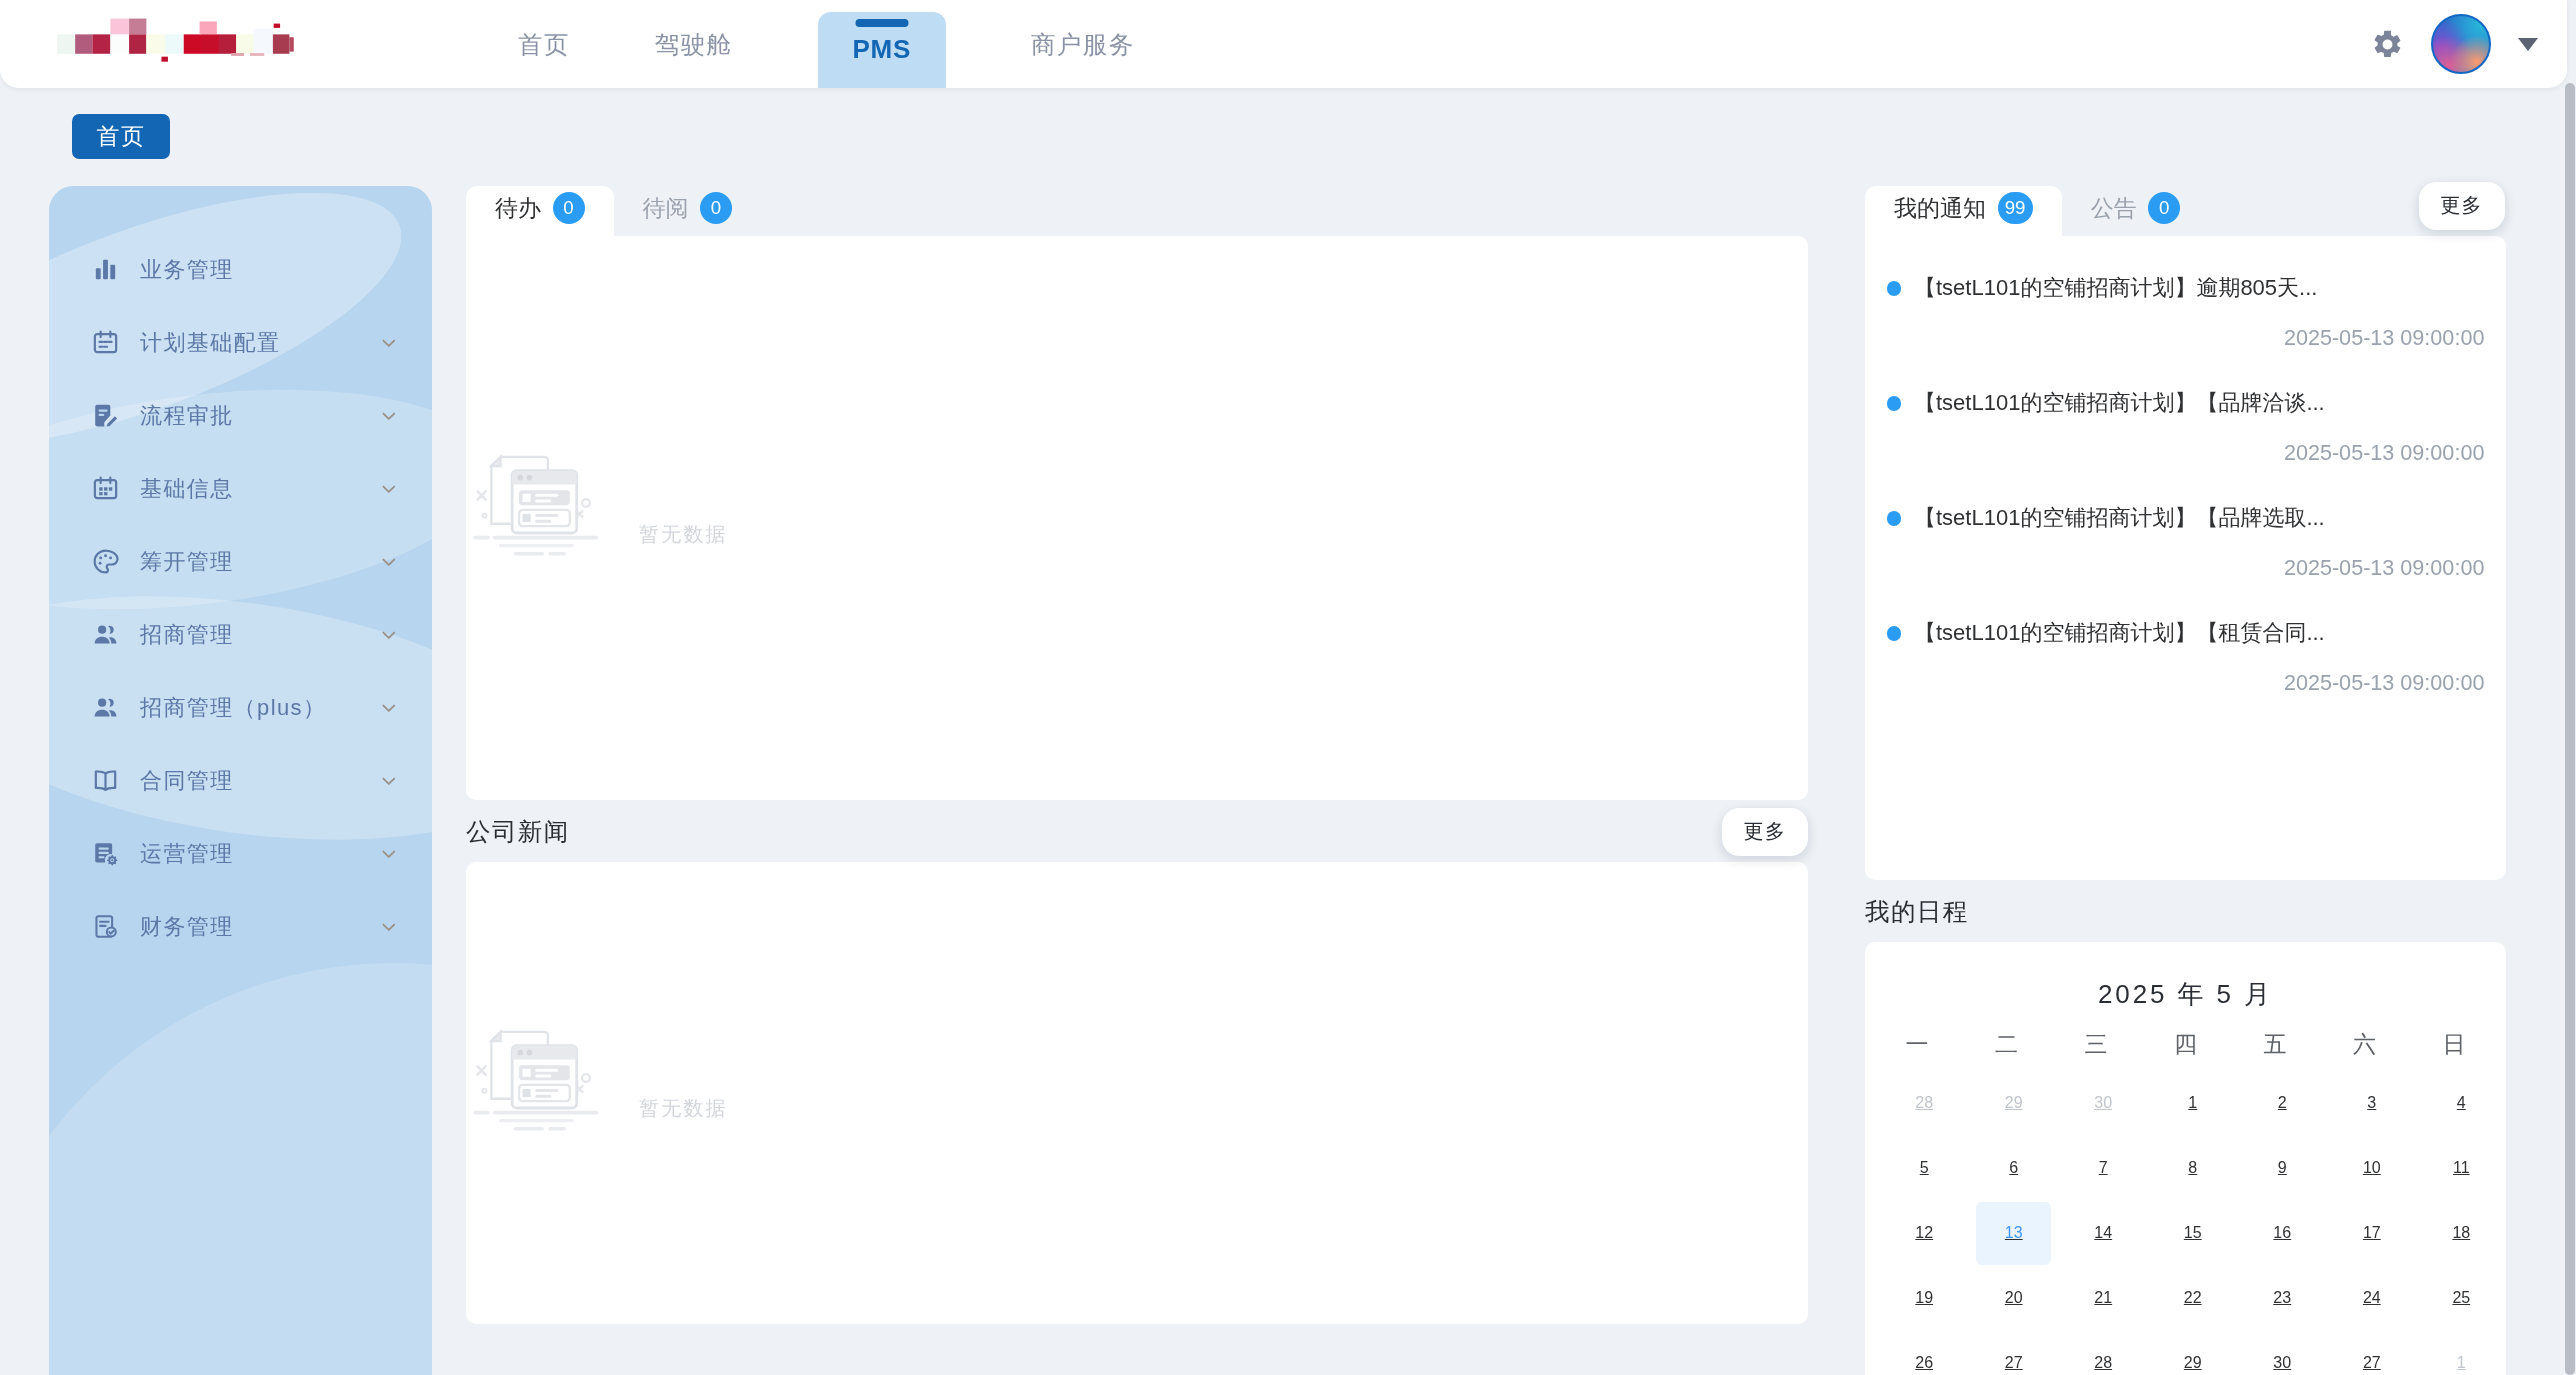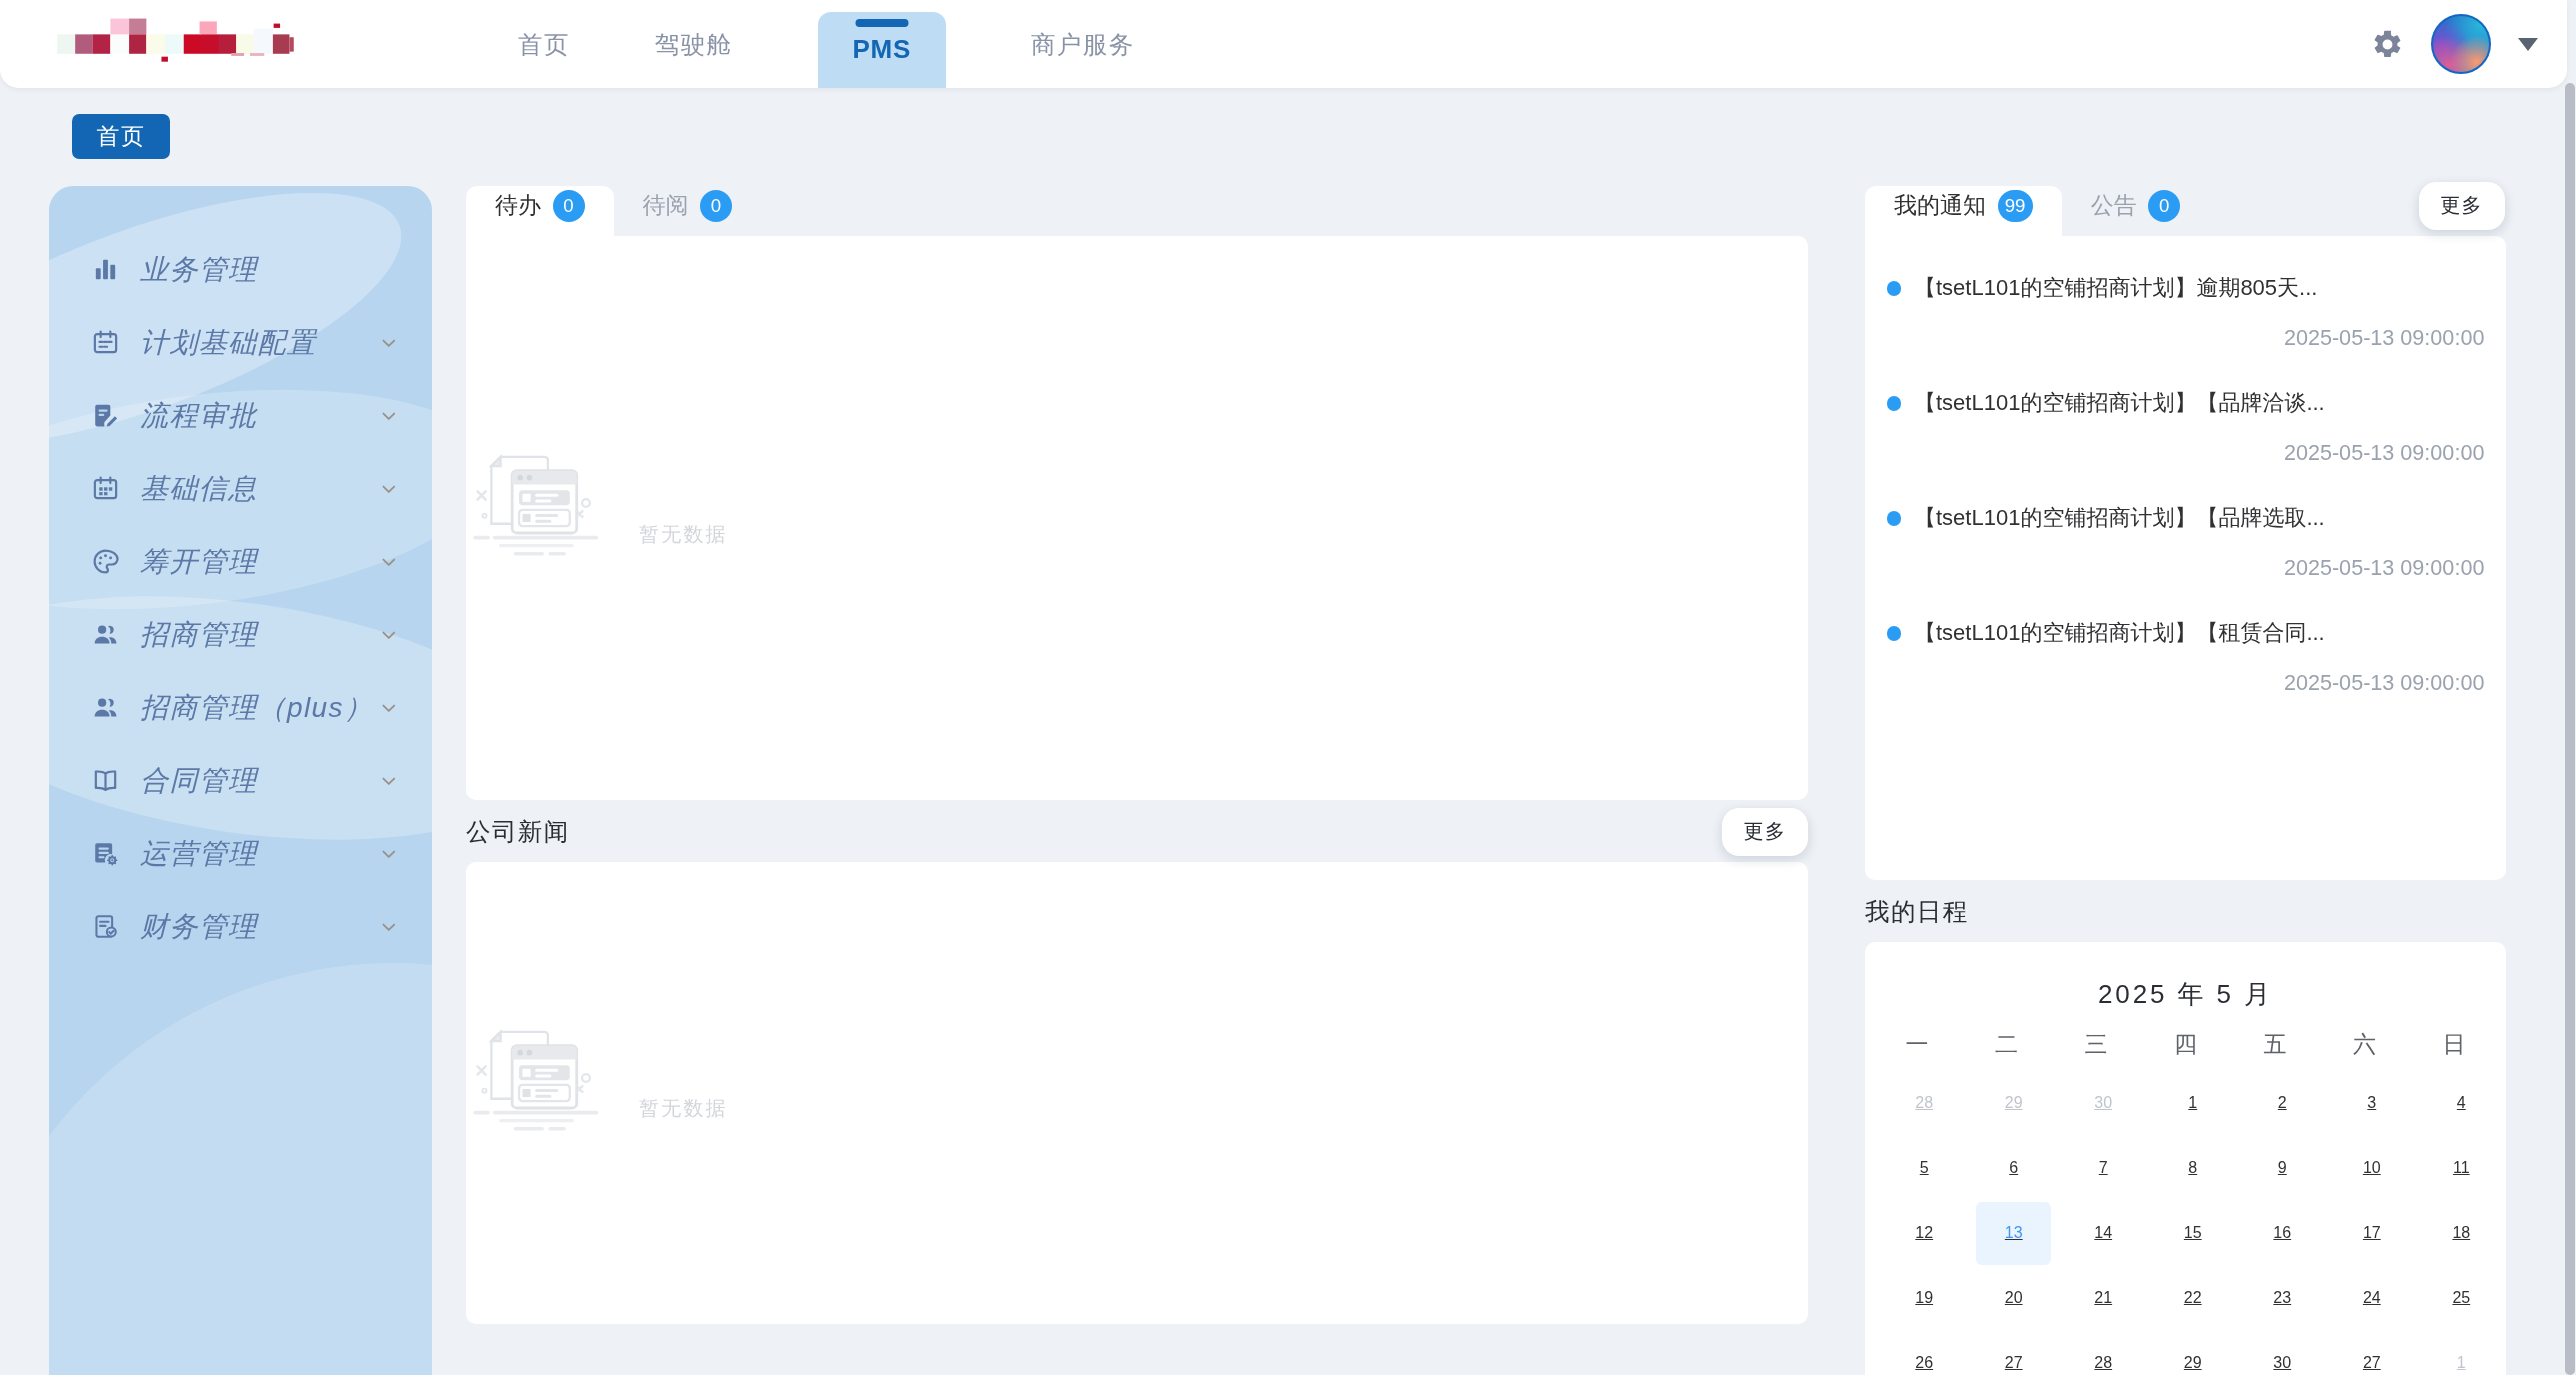--- a/index.html
+++ b/index.html
@@ -47,27 +47,27 @@
     background:var(--sidebar-bg);border-radius:24.5px 24.5px 0 0;overflow:hidden;}
   .deco{position:absolute;background:rgba(255,255,255,.30);border-radius:50%;}
   .deco.d1{width:547px;height:180px;left:-180px;top:43px;transform:rotate(-20deg);}
   .deco.d2{width:590px;height:209px;left:-144px;top:209px;transform:rotate(-7deg);background:rgba(255,255,255,.22);}
   .deco.d3{width:618px;height:230px;left:-115px;top:417px;transform:rotate(8deg);background:rgba(255,255,255,.25);}
   .deco.d4{width:863px;height:863px;left:-86px;top:777px;border-radius:50%;background:rgba(255,255,255,.18);}
   .menu{position:relative;list-style:none;padding-top:47px;}
   .menu-item{height:73px;display:flex;align-items:center;padding:0 32px 0 42px;cursor:pointer;}
   .mi-icon{width:29px;height:29px;flex:0 0 auto;}
   .mi-icon svg{width:100%;height:100%;}
-  .mi-label{margin-left:20px;font-size:28px;font-weight:500;color:var(--sidebar-text);letter-spacing:1.4px;font-style:italic;}
+  .mi-label{margin-left:20px;font-size:22px;font-weight:500;color:var(--sidebar-text);letter-spacing:1.4px;}
   .chevron{margin-left:auto;width:21.6px;height:21.6px;opacity:0;}
   .chevron.visible{opacity:1;}
   
   .panel{position:relative;}
   .tab-strip{height:50px;display:flex;align-items:stretch;position:relative;}
-  .tab{padding:4px 29px;display:flex;align-items:flex-start;gap:11.5px;font-size:23px;color:var(--text-muted);cursor:pointer;}
+  .tab{padding:12px 29px;display:flex;align-items:flex-end;gap:11.5px;font-size:23px;color:var(--text-muted);cursor:pointer;}
   .tab.active{background:#fff;border-radius:11.5px 11.5px 0 0;color:var(--text-primary);}
   .badge{min-width:32px;height:32px;border-radius:16px;background:var(--badge);color:#fff;
     font-size:18.7px;display:flex;align-items:center;justify-content:center;padding:0 7.2px;}
   .panel-body{background:#fff;border-radius:0 10px 10px 10px;}
   .pill-btn{height:48px;padding:0 21.6px;background:#fff;border:none;border-radius:17.3px;
     font-size:20px;color:#2a2e34;display:flex;align-items:center;letter-spacing:1.4px;
     box-shadow:0 3.6px 11.5px rgba(15,35,80,.15);cursor:pointer;}
   .empty-host{display:flex;flex-direction:row;align-items:center;}
   .empty-text{margin-top:32px;font-size:20px;color:var(--empty-text);letter-spacing:2.2px;}
   

